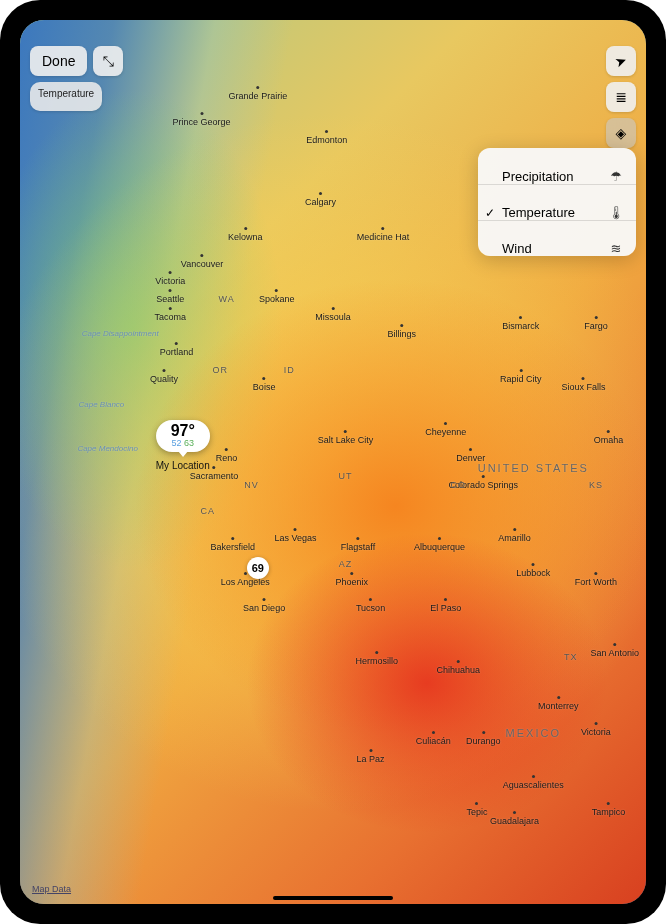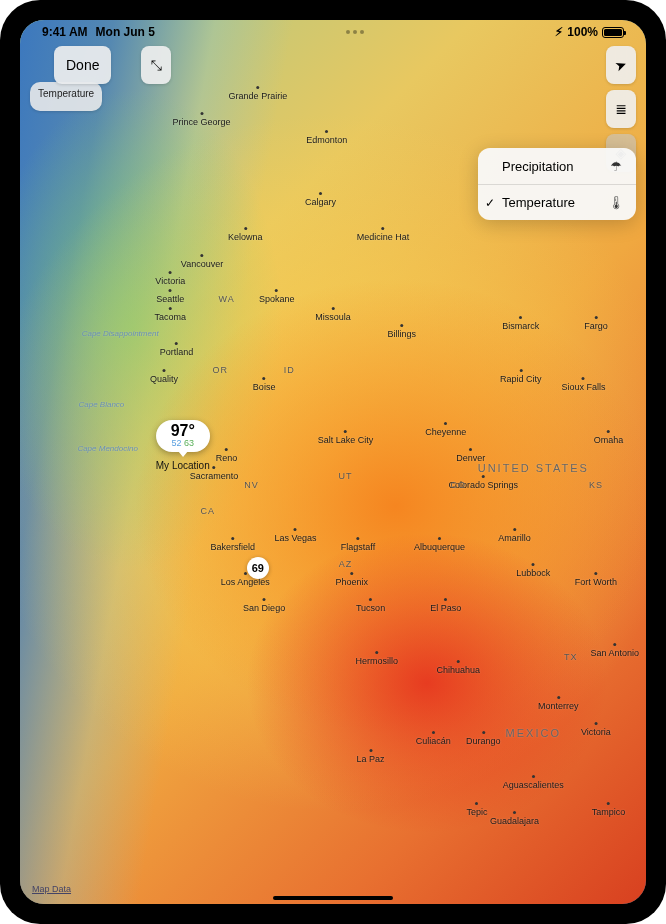--- a/index.html
+++ b/index.html
@@ -62,27 +62,26 @@
     position: absolute; top: 26px; left: 10px; right: 10px;
     display: flex; justify-content: space-between;
     z-index: 50;
   }
   .toolbar-left, .toolbar-right { display: flex; gap: 6px; flex-direction: row; }
   .toolbar-right { flex-direction: column; align-items: flex-end; gap: 6px; }
   .pill-btn, .round-btn {
     background: rgba(240,240,240,0.9);
     backdrop-filter: blur(10px);
     border-radius: 8px;
-    height: 38px;
+    height: 30px;
     display: flex; align-items: center; justify-content: center;
     font-size: 14px; font-weight: 400;
     color: #000;
     box-shadow: 0 1px 3px rgba(0,0,0,0.15);
     cursor: pointer;
-    margin-left: 24px;
   }
   .pill-btn { padding: 0 12px; }
   .round-btn { width: 30px; }
   
   
   .legend {
     position: absolute; top: 62px; left: 10px;
     width: 72px;
     background: rgba(235,235,235,0.88);
     border-radius: 10px;
@@ -103,21 +102,21 @@
   .layer-menu {
     position: absolute; top: 128px; right: 10px;
     width: 158px;
     background: rgba(248,248,248,0.96);
     border-radius: 12px;
     box-shadow: 0 4px 20px rgba(0,0,0,0.2);
     z-index: 60;
     overflow: hidden;
   }
   .layer-item {
-    display: flex; align-items: center;
+    display: flex; align-items: flex-end;
     height: 36px;
     padding: 0 12px 0 24px;
     font-size: 13px;
     position: relative;
     cursor: pointer;
   }
   .layer-item + .layer-item { border-top: 0.5px solid rgba(0,0,0,0.12); }
   .layer-item .check { position:absolute; left:7px; font-size:12px; }
   .layer-item .lbl { flex:1; }
   .layer-item .ico { width:16px; text-align:center; color:#333; }
@@ -182,38 +181,20 @@
     width:120px; height:4px; border-radius:2px; background:#000; z-index:100;
   }
 </style>
 </head>
 <body>
 
 <div class="device-frame">
   <div class="screen">
     <div class="map-bg"></div>
 
-    <div class="status-bar">
-      <div class="status-left">
-        <span>9:41 AM</span>
-        <span>Mon Jun 5</span>
-      </div>
-      <div class="status-center">
-        <span class="dot"></span>
-          <span class="dot"></span>
-          <span class="dot"></span>
-      </div>
-      <div class="status-right">
-        <span>⚡︎</span>
-        <span>100%</span>
-        <span class="battery-icon">
-            <span class="battery-fill"></span>
-          </span>
-      </div>
-    </div>
 
     <div class="toolbar">
       <div class="toolbar-left">
         <div class="pill-btn">Done</div>
         <div class="round-btn">
           <span>⤡</span>
         </div>
       </div>
       <div class="toolbar-right">
         <div class="round-btn">
@@ -235,20 +216,25 @@
     <div class="layer-menu">
       <div class="layer-item">
         <span class="check"></span>
         <span class="lbl">Precipitation</span>
         <span class="ico">☂</span>
       </div>
       <div class="layer-item">
         <span class="check">✓</span>
         <span class="lbl">Temperature</span>
         <span class="ico">🌡</span>
+      </div>
+      <div class="layer-item">
+        <span class="check"></span>
+        <span class="lbl">Wind</span>
+        <span class="ico">≋</span>
       </div>
     </div>
 
     <div id="cities">
         <div class="city" style="left: 38%; top: 8%;">Grande Prairie</div>
         <div class="city" style="left: 29%; top: 11%;">Prince George</div>
         <div class="city" style="left: 49%; top: 13%;">Edmonton</div>
         <div class="city" style="left: 48%; top: 20%;">Calgary</div>
         <div class="city" style="left: 36%; top: 24%;">Kelowna</div>
         <div class="city" style="left: 58%; top: 24%;">Medicine Hat</div>

